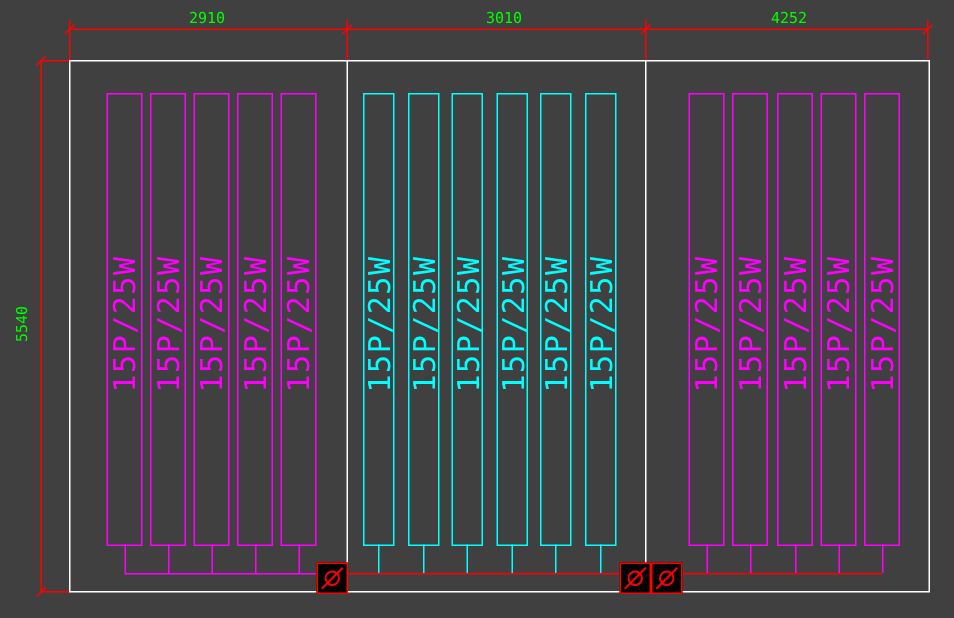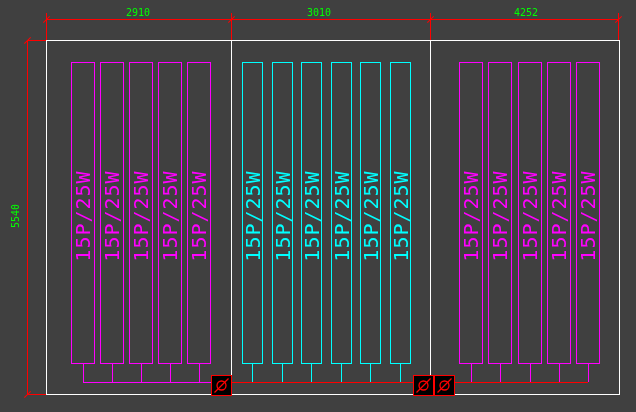--- a/index.html
+++ b/index.html
@@ -48,21 +48,21 @@
   <div class="abs redline hline" style="left:46px;top:19px;width:573px;"></div>
   <div class="abs redline vline" style="left:46px;top:13px;height:27px;"></div>
   <div class="abs redline vline" style="left:231px;top:13px;height:27px;"></div>
   <div class="abs redline vline" style="left:430px;top:13px;height:27px;"></div>
   <div class="abs redline vline" style="left:618px;top:13px;height:27px;"></div>
   <div class="abs tick" style="left:42px;top:19px;"></div>
   <div class="abs tick" style="left:227px;top:19px;"></div>
   <div class="abs tick" style="left:426px;top:19px;"></div>
   <div class="abs tick" style="left:614px;top:19px;"></div>
   <div class="abs dim-text" style="left:138px;top:18px;">2910</div>
-  <div class="abs dim-text" style="left:319px;top:18px;">3010</div>
+  <div class="abs dim-text" style="left:336px;top:18px;">3010</div>
   <div class="abs dim-text" style="left:526px;top:18px;">4252</div>
 
   <div class="abs redline vline" style="left:27px;top:40px;height:355px;"></div>
   <div class="abs redline hline" style="left:27px;top:40px;width:20px;"></div>
   <div class="abs redline hline" style="left:27px;top:394px;width:20px;"></div>
   <div class="abs tick" style="left:23px;top:40px;"></div>
   <div class="abs tick" style="left:23px;top:394px;"></div>
   <div class="abs dim-text-v" style="left:16px;top:216px;">5540</div>
 
   <div class="abs panel-outline" style="left:46px;top:40px;width:574px;height:355px;"></div>

